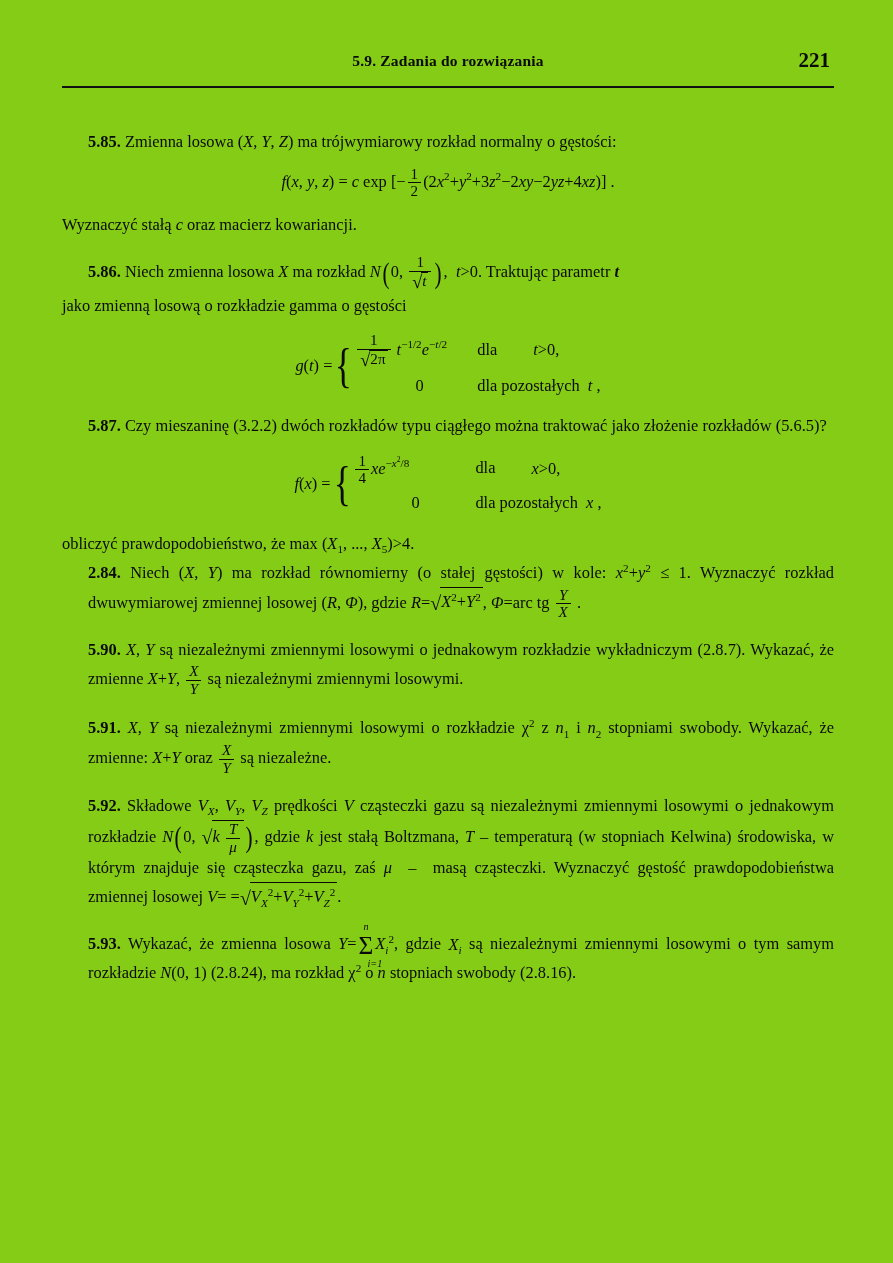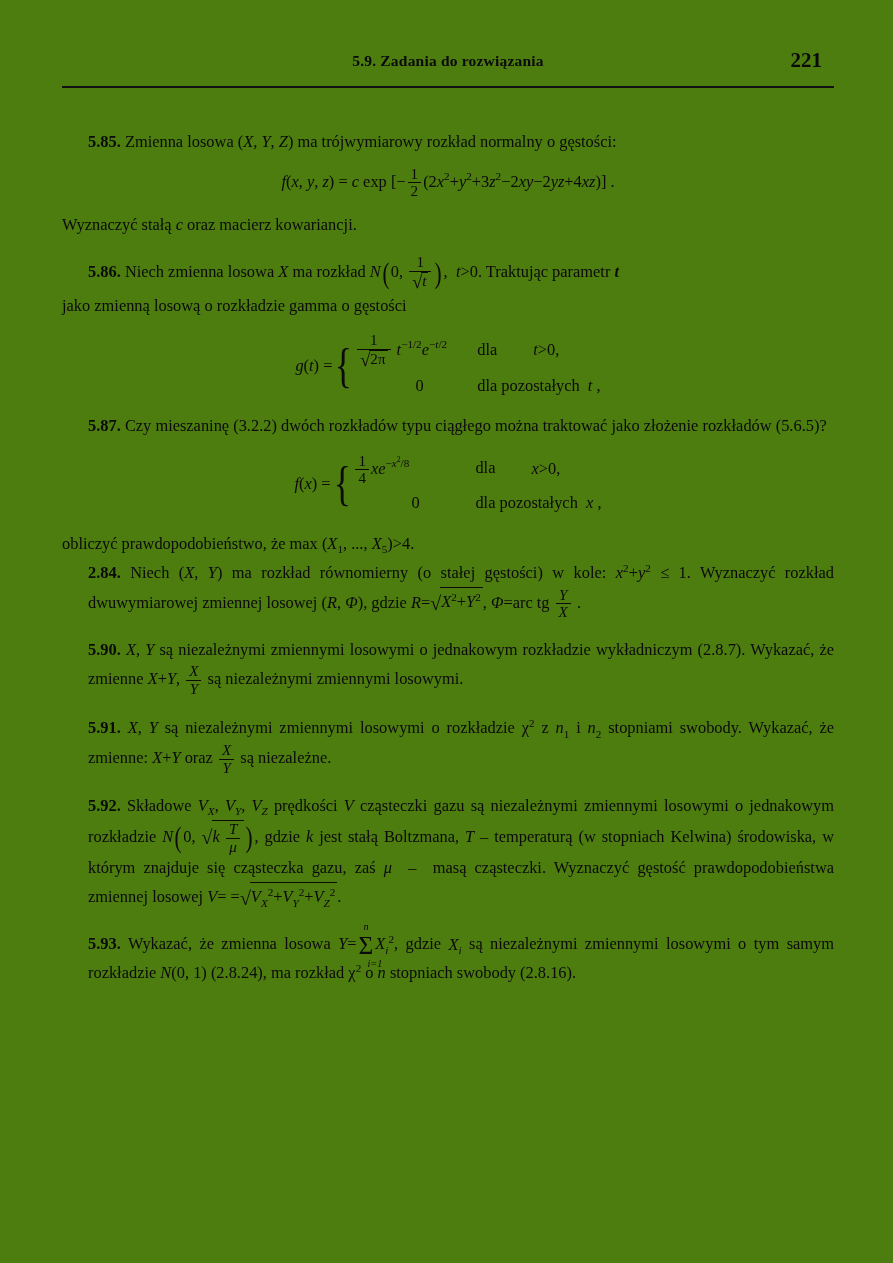--- a/index.html
+++ b/index.html
@@ -13,39 +13,39 @@
     font-family: "Liberation Serif", serif;
     color: #0a0a0a;
     position: relative;
     overflow: hidden;
   }
   .page {
     position: absolute;
     left: 0; top: 0;
     width: 893px;
     height: 1263px;
-    background: #4d7c0f;
+    background: #84cc16;
   }
   .header {
     position: absolute;
     left: 62px;
     top: 52px;
     width: 772px;
     display: flex;
     align-items: baseline;
     justify-content: center;
   }
   .header-title {
     font-size: 15.5px;
     font-weight: bold;
     letter-spacing: .2px;
   }
   .header-page {
     position: absolute;
-    right: 12px;
+    right: 4px;
     bottom: -3px;
     font-size: 21px;
     font-weight: bold;
   }
   .rule {
     position: absolute;
     left: 62px;
     top: 86px;
     width: 772px;
     height: 2px;

